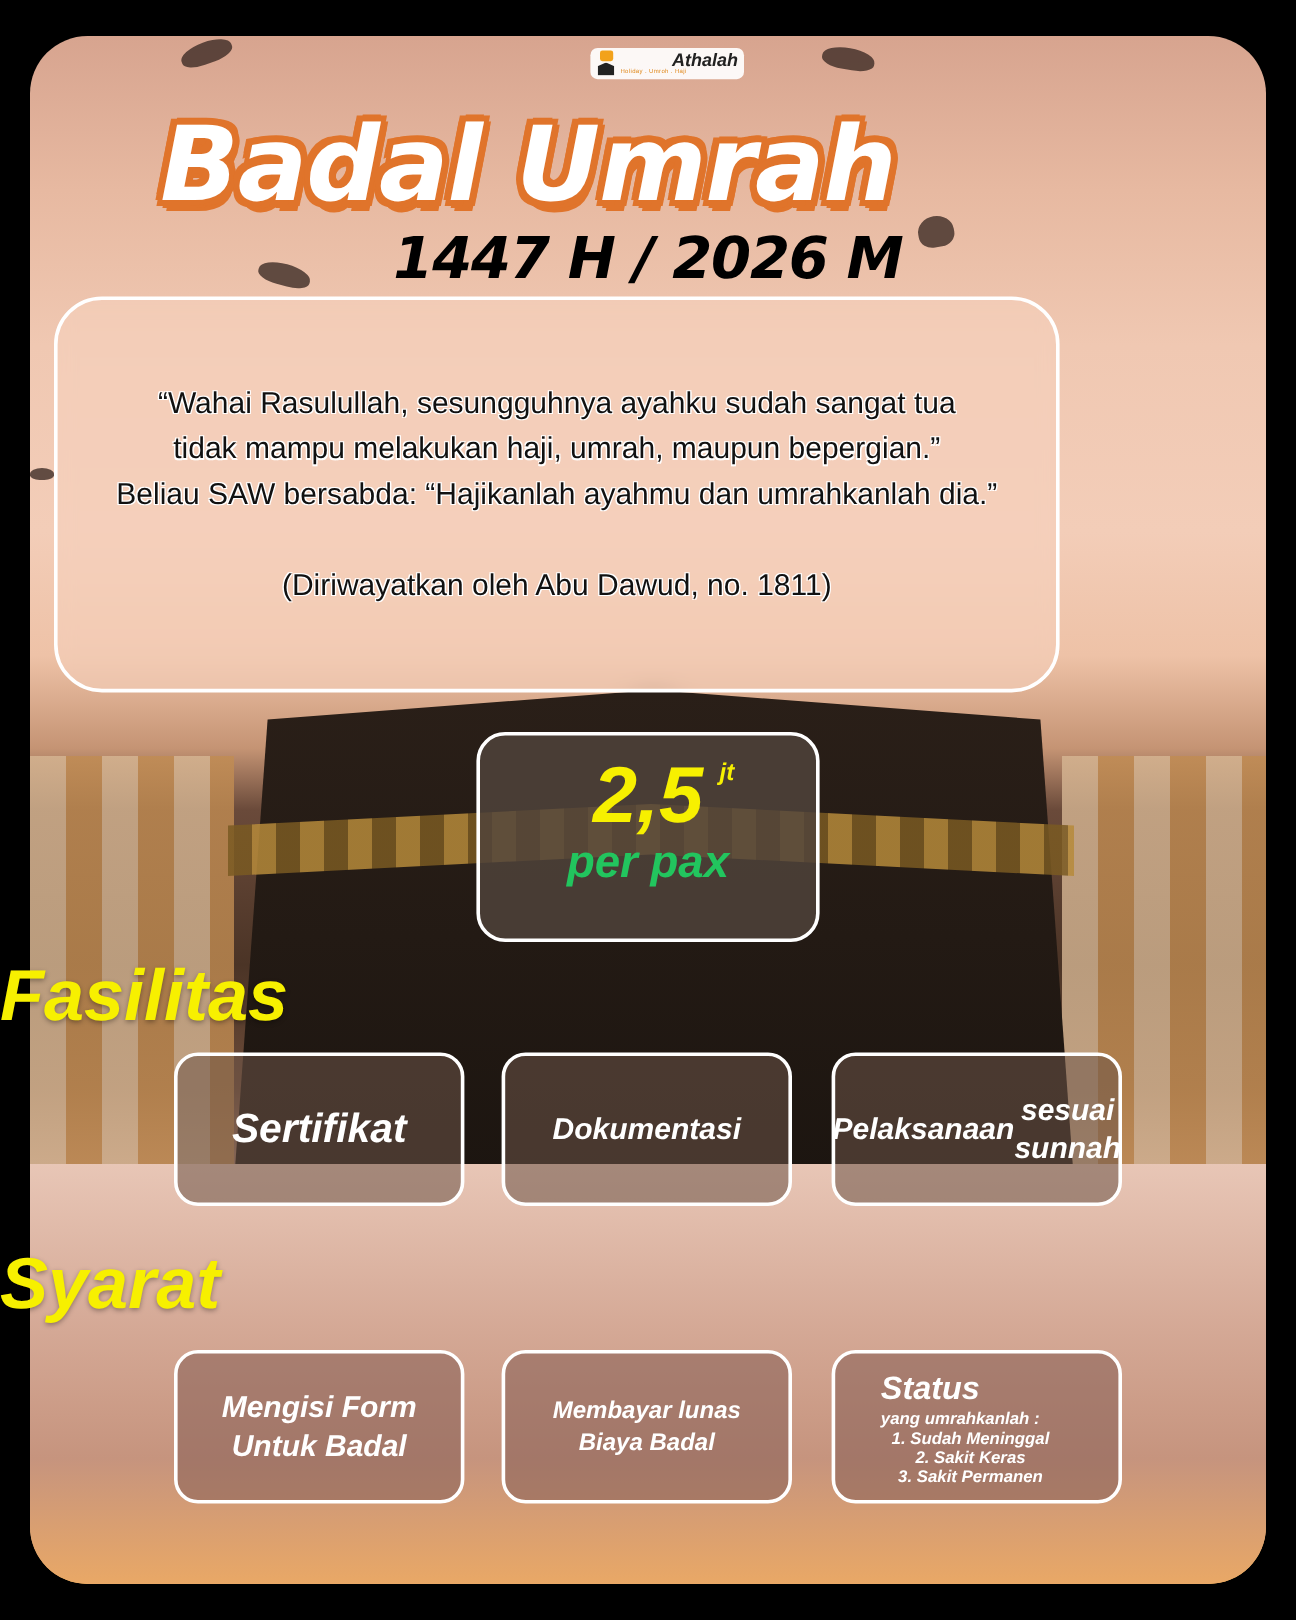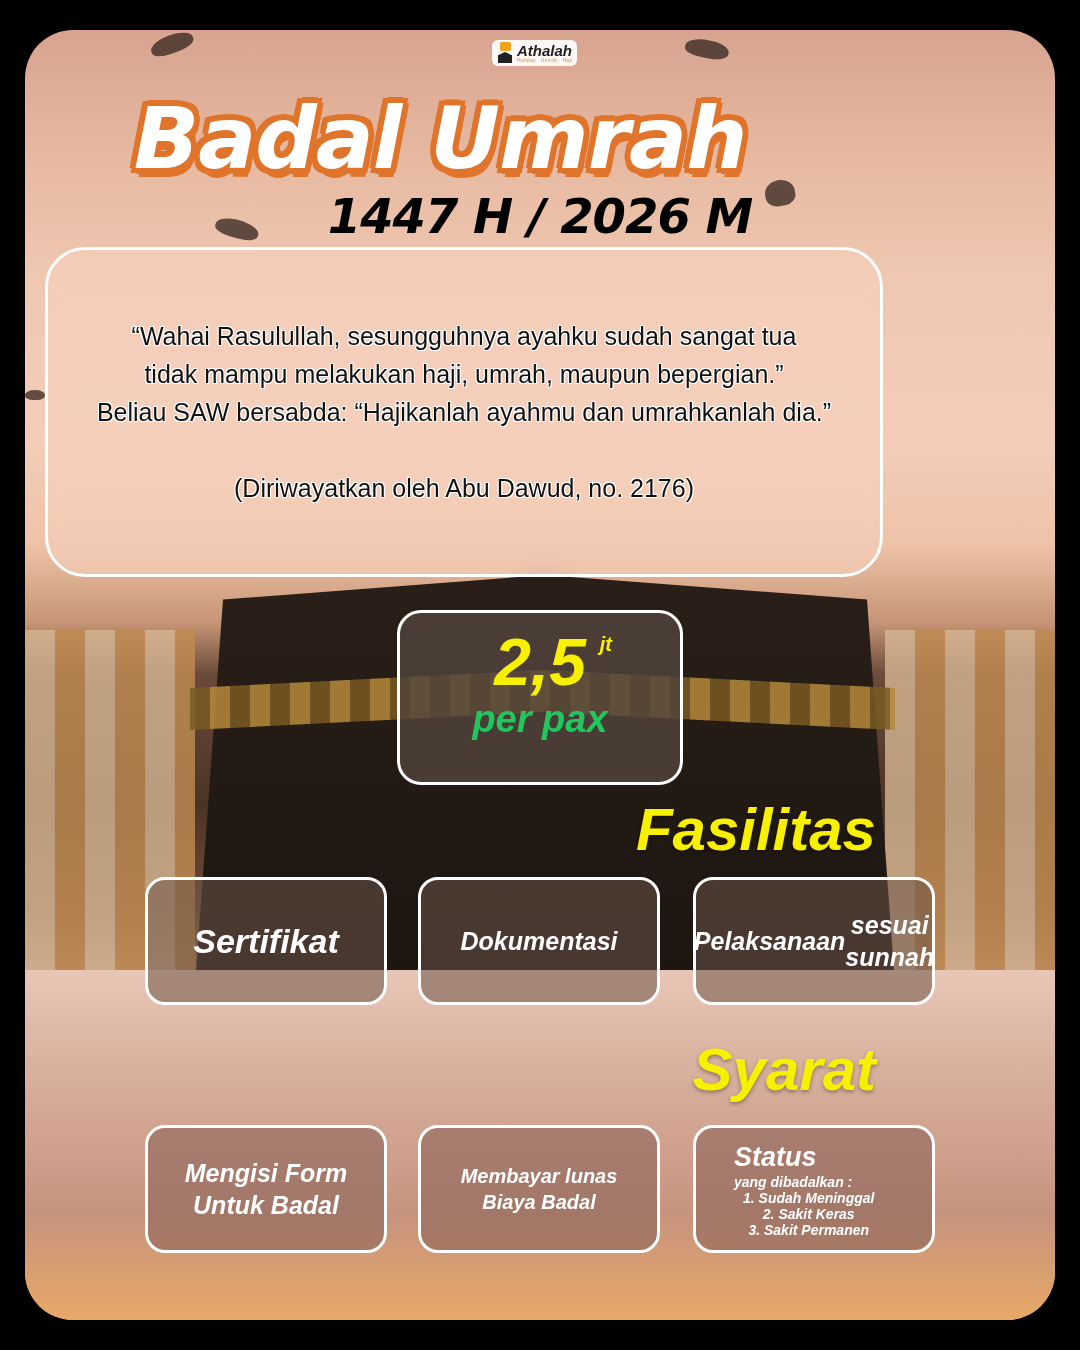--- a/index.html
+++ b/index.html
@@ -42,21 +42,21 @@
   .bird { position: absolute; width: 44px; height: 18px; background: #3d2c25; border-radius: 50% 50% 40% 40%; opacity: 0.8; }
 
   .logo {
     position: absolute; left: 492px; top: 40px; display: flex; align-items: center; gap: 4px;
     background: rgba(255,255,255,0.92); border-radius: 6px; padding: 2px 5px;
   }
   .logo-mark { width: 16px; height: 22px; position: relative; }
   .logo-mark .top { position: absolute; left: 3px; top: 0; width: 11px; height: 9px; background: #f2a21b; border-radius: 2px; }
   .logo-mark .bot { position: absolute; left: 1px; top: 10px; width: 14px; height: 11px; background: #222; clip-path: polygon(50% 0, 100% 30%, 100% 100%, 0 100%, 0 30%); }
   .logo-text { display: flex; flex-direction: column; line-height: 1; }
-  .logo-name { font-weight: 700; font-style: italic; font-size: 15px; color: #222; }
+  .logo-name { font-weight: 700; font-style: italic; font-size: 15px; color: #222; margin-left: 43px; }
   .logo-tag { font-size: 5px; color: #e08a1e; letter-spacing: 0.3px; }
 
   .title {
     position: absolute; left: 0; width: 880px; top: 88px; text-align: center;
     font-family: "DejaVu Sans", sans-serif; font-weight: 700; font-style: italic;
     font-size: 86px; color: #fff; letter-spacing: -1px;
     -webkit-text-stroke: 0;
     text-shadow:
       -5px -5px 0 #e0742b, 5px -5px 0 #e0742b, -5px 5px 0 #e0742b, 5px 5px 0 #e0742b,
       0 -6px 0 #e0742b, 0 6px 0 #e0742b, -6px 0 0 #e0742b, 6px 0 0 #e0742b,
@@ -97,21 +97,21 @@
     position: absolute; right: -26px; top: 6px;
     font-family: "Liberation Sans", sans-serif; font-weight: 700; font-style: italic;
     font-size: 20px; color: #f7f000;
   }
   .price-per {
     font-family: "Liberation Sans", sans-serif; font-weight: 700; font-style: italic;
     font-size: 38px; color: #22c55e; line-height: 44px;
   }
 
   .section-title {
-    position: absolute; left: 0; width: 876px; text-align: right;
+    position: absolute; left: 0; width: 876px; text-align: left;
     font-family: "Liberation Sans", sans-serif; font-weight: 700; font-style: italic;
     font-size: 60px; color: #f7f000;
     text-shadow: 0 2px 4px rgba(0,0,0,0.35);
   }
   .fasilitas-title { top: 795px; }
   .syarat-title { top: 1035px; }
 
   .tile {
     position: absolute; width: 242px; height: 128px;
     border: 3px solid #fff; border-radius: 20px;
@@ -158,21 +158,21 @@
   </div>
 </div>
 
 <div class="title">Badal Umrah</div>
 <div class="subtitle">1447 H / 2026 M</div>
 
 <div class="hadith-box">
   <div class="hadith-line">“Wahai Rasulullah, sesungguhnya ayahku sudah sangat tua</div>
   <div class="hadith-line">tidak mampu melakukan haji, umrah, maupun bepergian.”</div>
   <div class="hadith-line">Beliau SAW bersabda: “Hajikanlah ayahmu dan umrahkanlah dia.”</div>
-  <div class="hadith-line hadith-source">(Diriwayatkan oleh Abu Dawud, no. 2176)</div>
+  <div class="hadith-line hadith-source">(Diriwayatkan oleh Abu Dawud, no. 1811)</div>
 </div>
 
 <div class="price-box">
   <div class="price-amount-wrap">
     <span class="price-amount">2,5</span>
     <span class="price-unit">jt</span>
   </div>
   <div class="price-per">per pax</div>
 </div>
 
@@ -194,19 +194,19 @@
 <div class="tile tile-sya t1 tile-md" style="flex-direction:column;font-size:25px;">
   <span>Mengisi Form</span>
   <span>Untuk Badal</span>
 </div>
 <div class="tile tile-sya t2 tile-sm" style="flex-direction:column;">
   <span>Membayar lunas</span>
   <span>Biaya Badal</span>
 </div>
 <div class="tile tile-sya t3 status-box">
   <span class="status-title">Status</span>
-  <span class="status-sub">yang dibadalkan :</span>
+  <span class="status-sub">yang umrahkanlah :</span>
   <div class="status-list">
     <div class="status-item">1. Sudah Meninggal</div>
     <div class="status-item">2. Sakit Keras</div>
     <div class="status-item">3. Sakit Permanen</div>
   </div>
 </div>
 
 </body></html>

